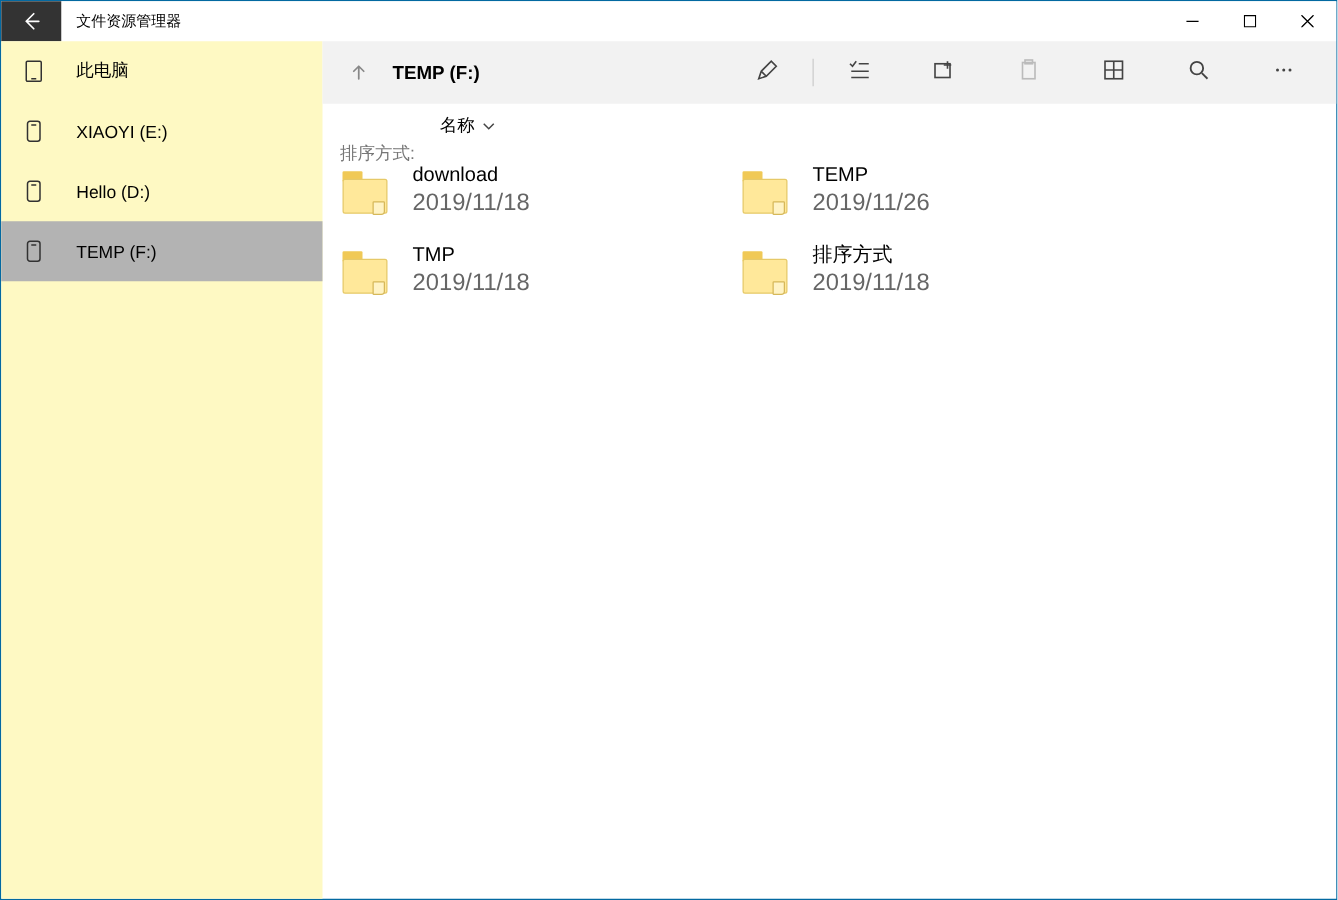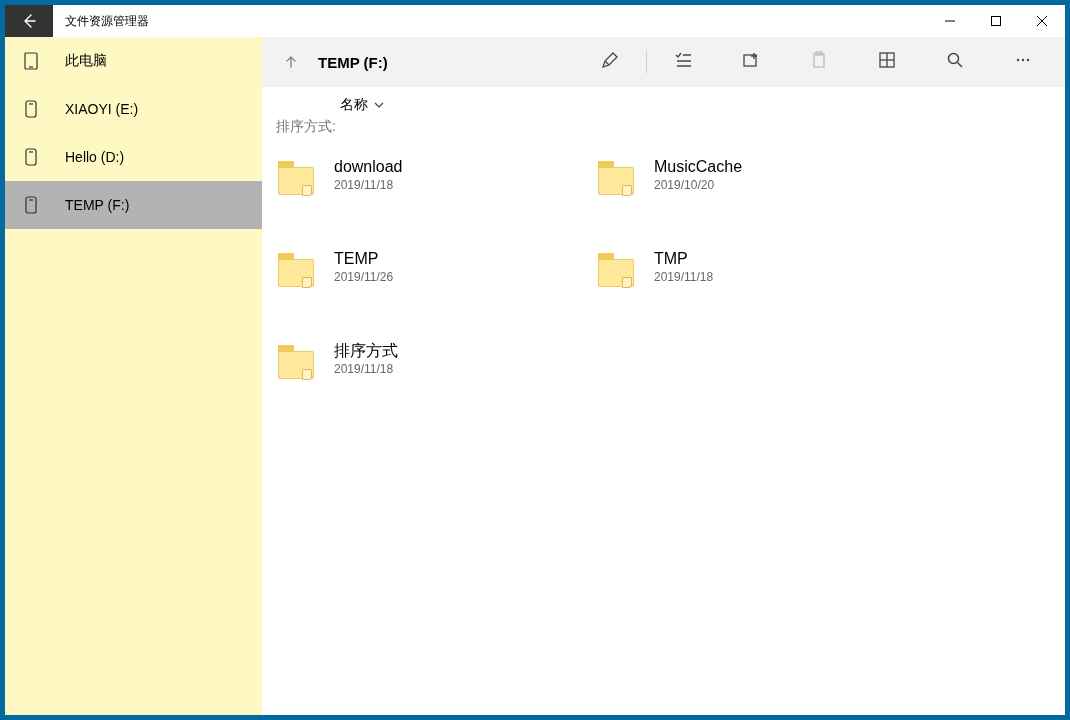--- a/index.html
+++ b/index.html
@@ -1,17 +1,17 @@
 <!DOCTYPE html>
 <html><head>
 <meta charset="utf-8">
 <style>
   * { box-sizing: border-box; margin: 0; padding: 0; }
   html, body { width: 1070px; height: 720px; font-family: "Segoe UI", "Microsoft YaHei", Arial, sans-serif; background: #fff; overflow: hidden; }
-  .window { display: flex; flex-direction: column; width: 1070px; height: 720px; border: 5px solid #0369a1; }
+  .window { display: flex; flex-direction: column; width: 1070px; height: 720px; border: 1px solid #0369a1; }
 
   
   .titlebar { height: 32px; display: flex; align-items: center; background: #fff; }
   .back-btn { width: 48px; height: 32px; background: #333; color: #fff; display: flex; align-items: center; justify-content: center; }
   .back-btn svg { width: 16px; height: 16px; stroke: #fff; }
   .title-text { font-size: 12px; padding-left: 12px; color: #000; flex: 1; }
   .win-controls { display: flex; }
   .win-btn { width: 46px; height: 32px; display: flex; align-items: center; justify-content: center; }
   .win-btn svg { width: 10px; height: 10px; stroke: #000; }
 
@@ -32,33 +32,33 @@
   .tb-up svg { width: 14px; height: 14px; stroke: #888; }
   .tb-title { font-weight: 600; font-size: 15px; color: #000; padding-left: 6px; flex: 1; }
   .tb-actions { display: flex; align-items: center; gap: 0; }
   .tb-btn { width: 68px; height: 50px; display: flex; align-items: center; justify-content: center; }
   .tb-btn svg { width: 18px; height: 18px; stroke: #444; fill: none; }
   .tb-btn.disabled svg { stroke: #bbb; }
   .tb-sep { width: 1px; height: 22px; background: #ccc; margin: 0 2px; }
 
   .sortbar { height: 36px; display: flex; align-items: center; padding-left: 14px; font-size: 14px; }
   .sortbar .label { color: #777; margin-top: 44px; }
-  .sortbar .value { color: #000; margin-left: 4px; }
+  .sortbar .value { color: #000; margin-left: 20px; }
   .sortbar .chev { margin-left: 6px; }
   .sortbar .chev svg { width: 10px; height: 10px; stroke: #444; }
 
   .content { flex: 1; padding: 6px 14px; }
   .grid { display: grid; grid-template-columns: 320px 320px; column-gap: 0; row-gap: 14px; }
-  .folder { display: flex; align-items: flex-start; height: 50px; margin-top: 28px; }
+  .folder { display: flex; align-items: flex-end; height: 50px; }
   .folder-icon { width: 42px; height: 42px; margin-right: 16px; position: relative; }
   .folder-icon .tab { position: absolute; top: 4px; left: 2px; width: 16px; height: 8px; background: #f0c957; border-radius: 1px 1px 0 0; }
   .folder-icon .body { position: absolute; top: 10px; left: 2px; width: 36px; height: 28px; background: #ffe89a; border: 1px solid #e6c968; border-radius: 2px; }
   .folder-icon .tag { position: absolute; bottom: 3px; left: 26px; width: 10px; height: 11px; background: #fff3c4; border: 1px solid #d6b85a; border-radius: 1px 1px 3px 1px; }
   .folder-name { font-size: 16px; color: #000; line-height: 1.2; }
-  .folder-date { font-size: 12px; color: #666; line-height: 1.2; margin-top: 2px; }
+  .folder-date { font-size: 19px; color: #666; line-height: 1.2; margin-top: 2px; }
 </style>
 </head>
 <body>
 
 <div class="window">
 
   <div class="titlebar">
     <div class="back-btn">
       <svg viewBox="0 0 16 16" fill="none" stroke-width="1.4" stroke-linecap="round" stroke-linejoin="round">
           <path d="M10 2 L4 8 L10 14 M4 8 H14"></path>
@@ -213,31 +213,20 @@
                 <div class="tab"></div>
                 <div class="body"></div>
                 <div class="tag"></div>
               </div>
             <div>
               <div class="folder-name">download</div>
               <div class="folder-date">2019/11/18</div>
             </div>
           </div>
 
-          <div class="folder">
-            <div class="folder-icon">
-                <div class="tab"></div>
-                <div class="body"></div>
-                <div class="tag"></div>
-              </div>
-            <div>
-              <div class="folder-name">MusicCache</div>
-              <div class="folder-date">2019/10/20</div>
-            </div>
-          </div>
 
 
           <div class="folder">
             <div class="folder-icon">
                 <div class="tab"></div>
                 <div class="body"></div>
                 <div class="tag"></div>
               </div>
             <div>
               <div class="folder-name">TEMP</div>

